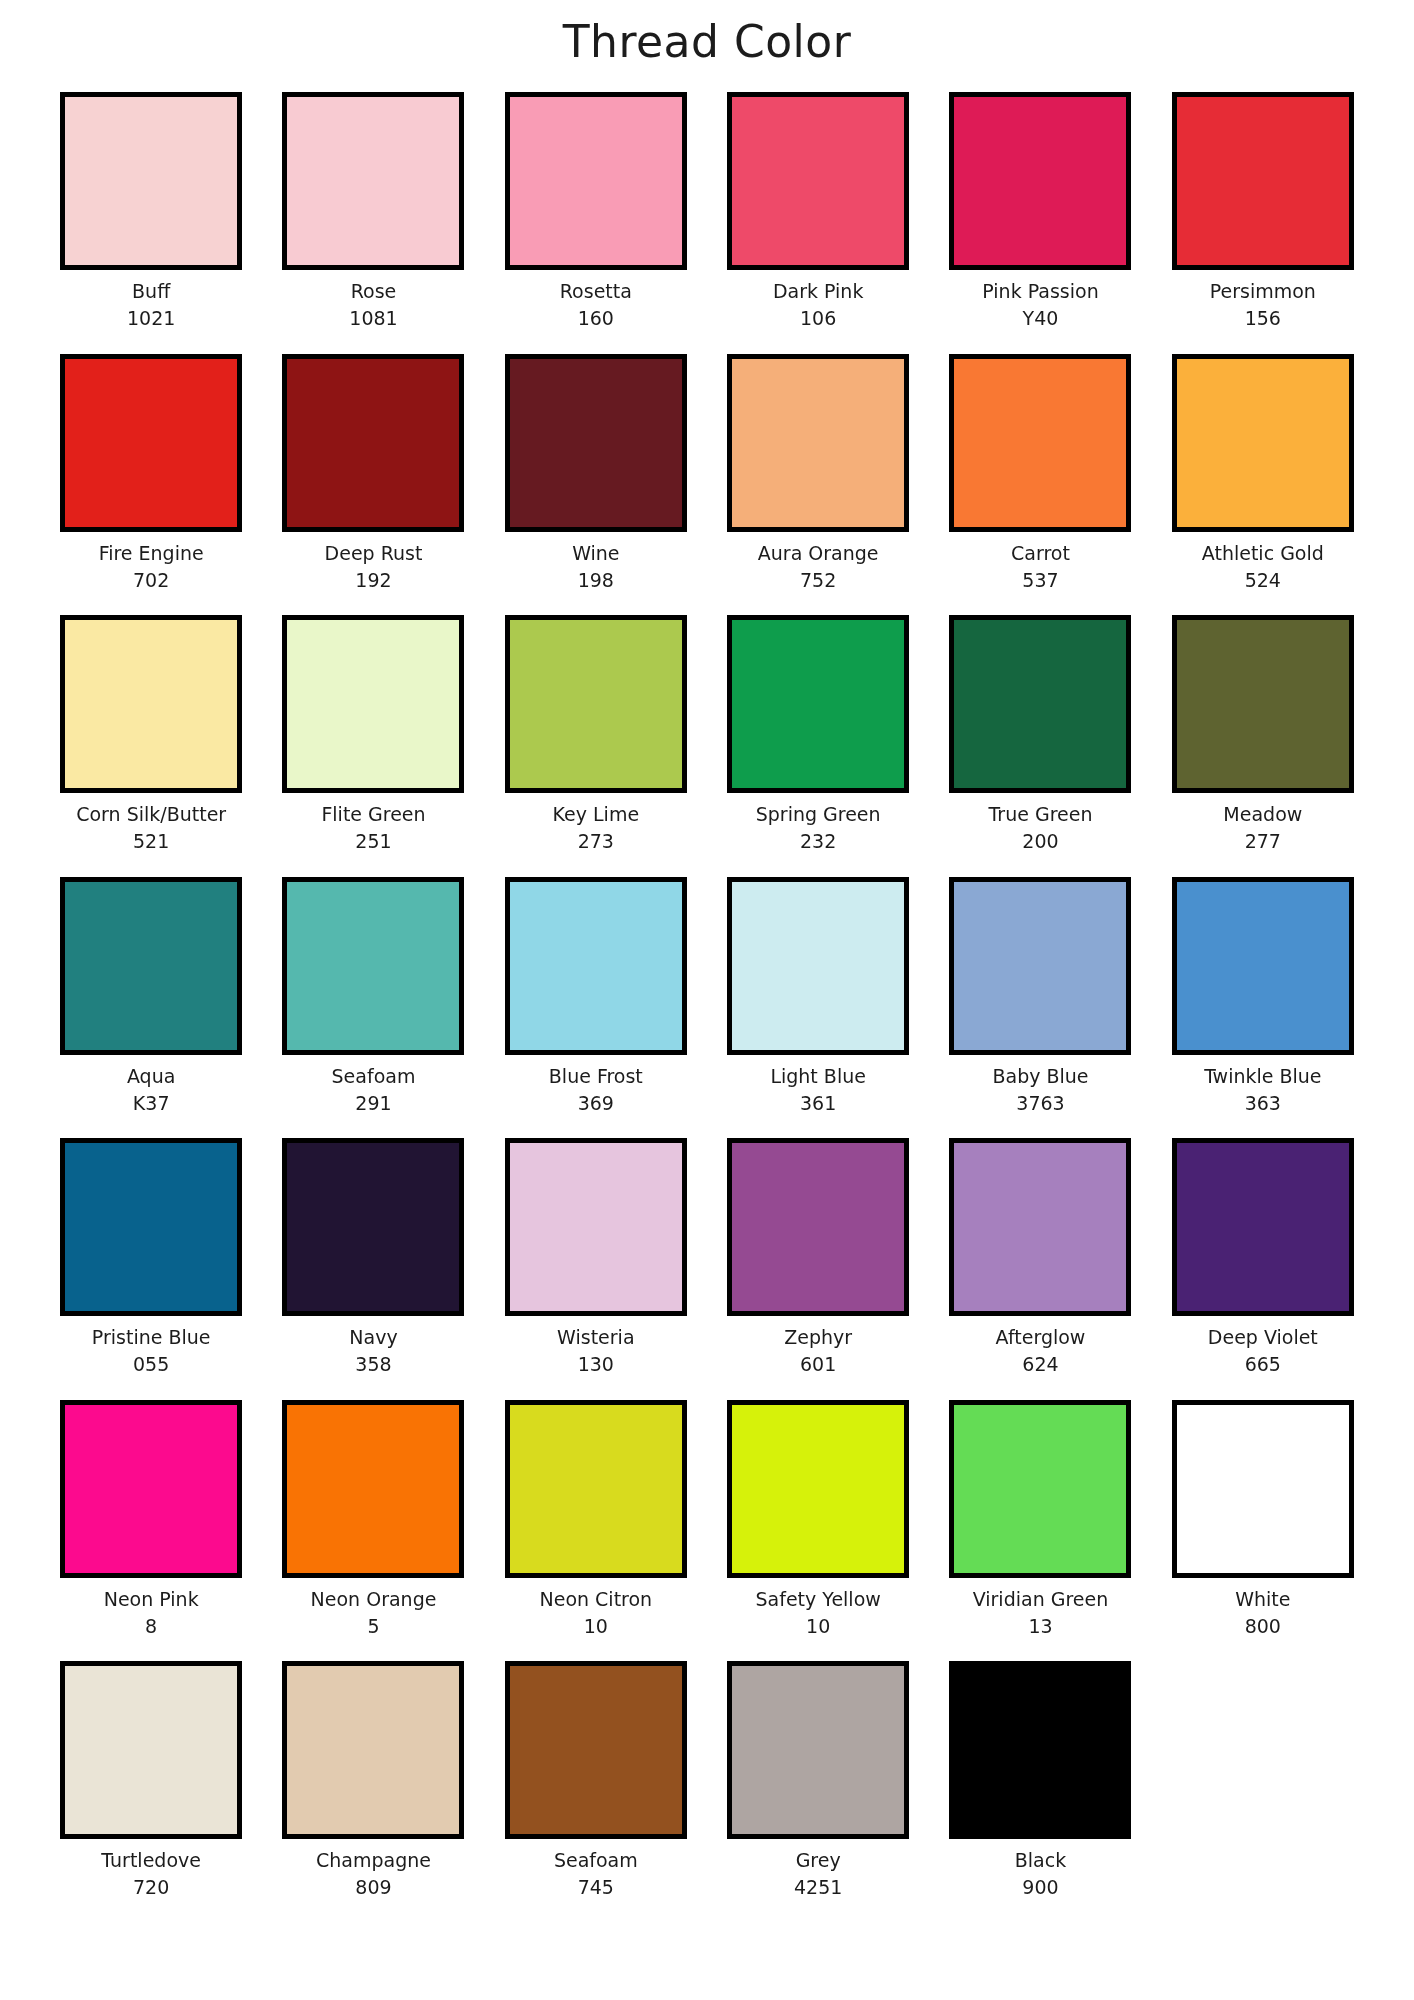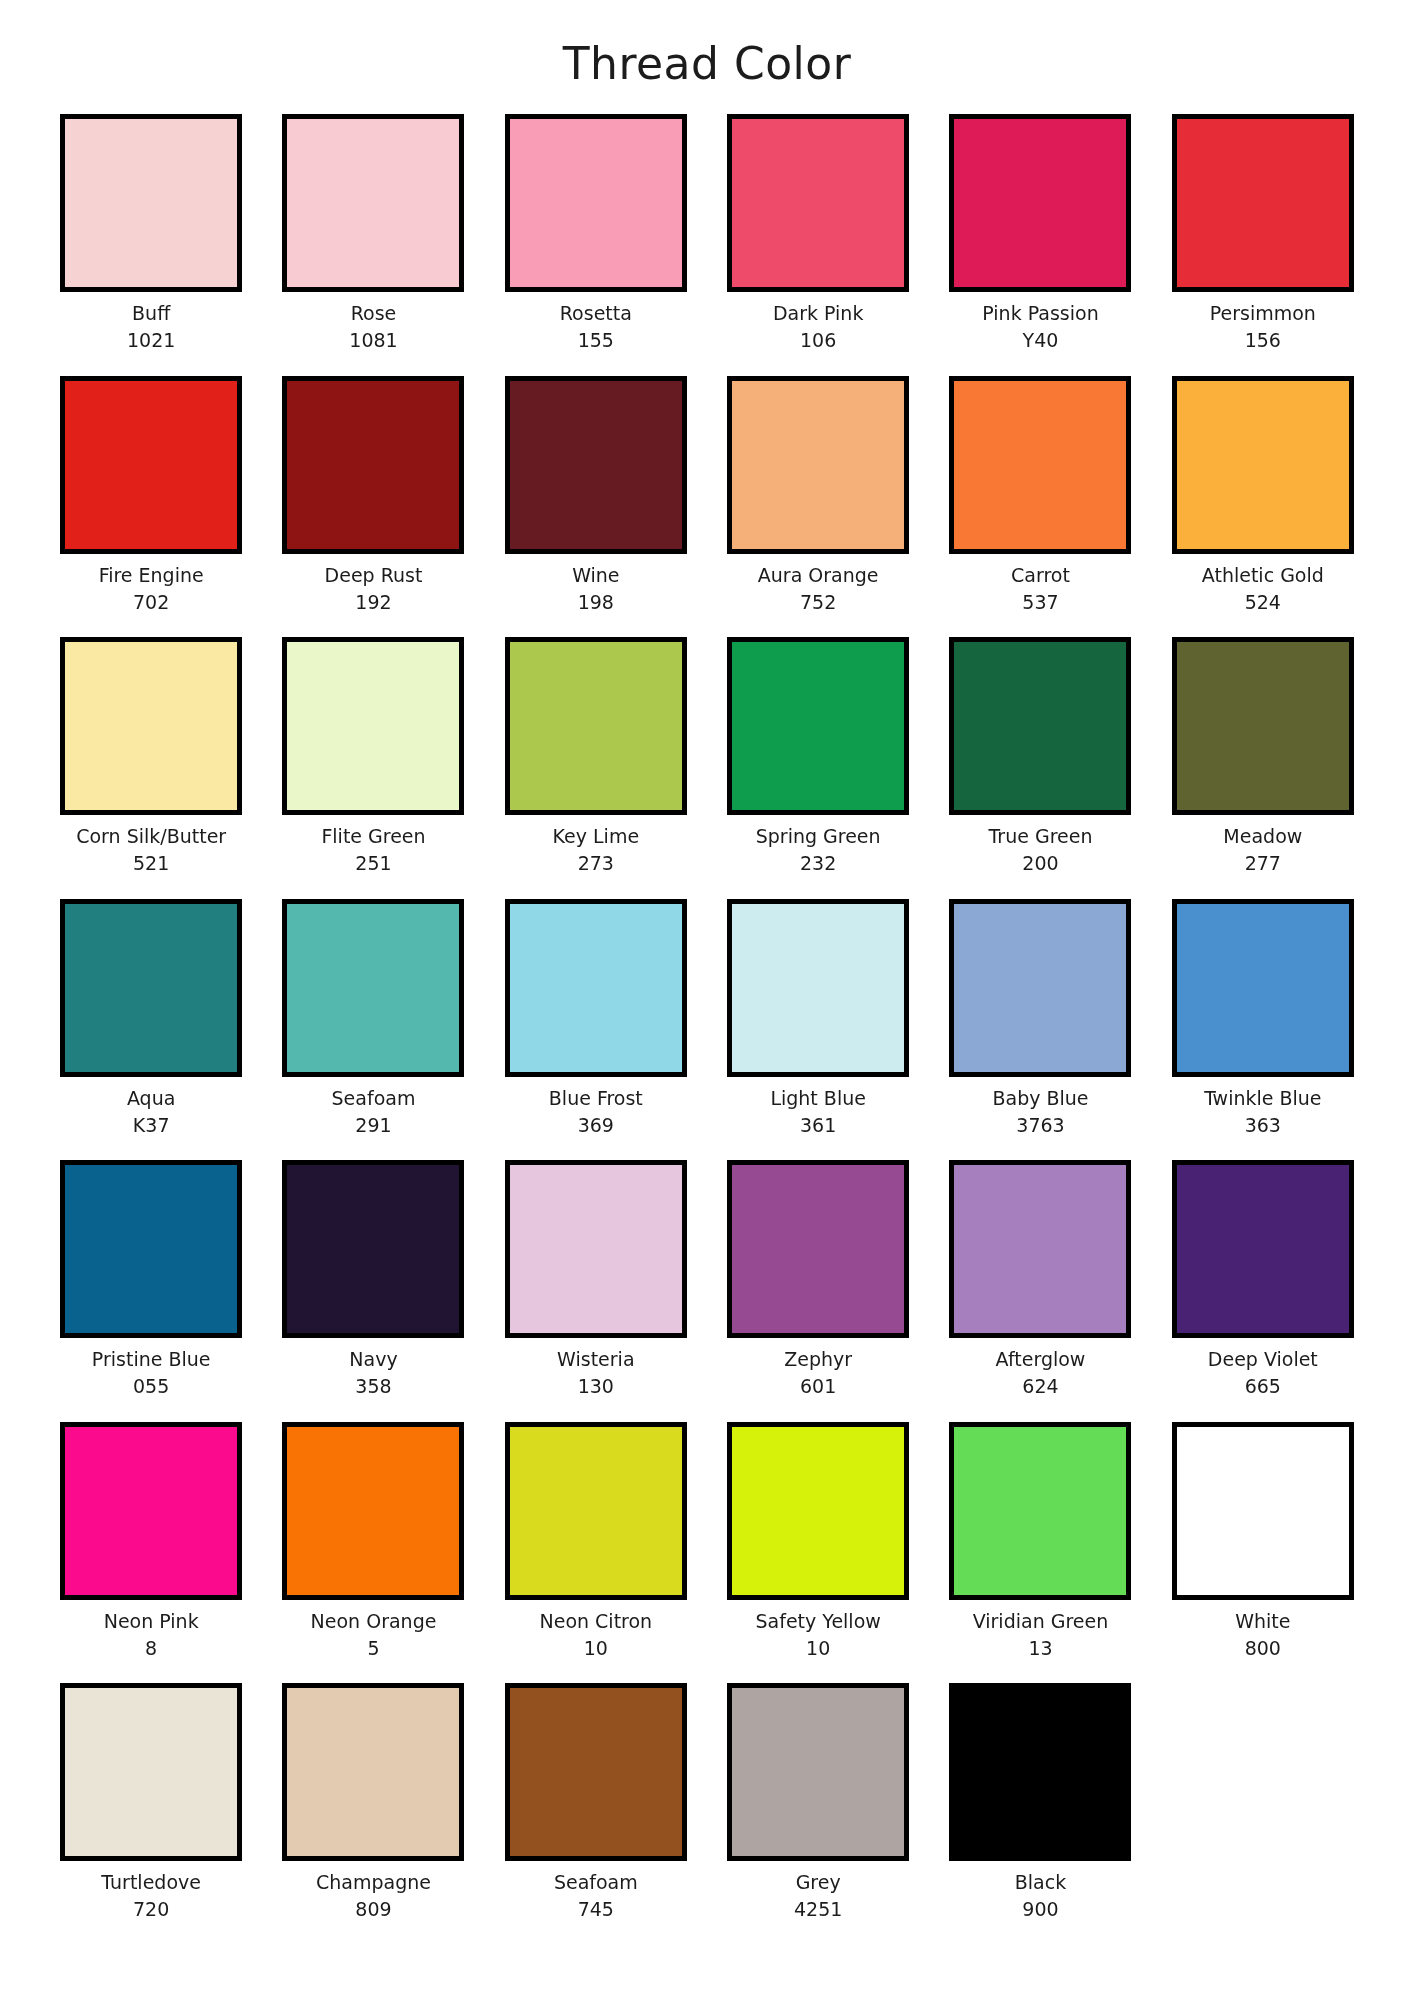--- a/index.html
+++ b/index.html
@@ -23,21 +23,21 @@
   }
 
   .page-title {
     text-align: center;
     font-family: "DejaVu Sans", sans-serif;
     font-weight: 400;
     font-size: 44px;
     line-height: 1;
     letter-spacing: 0.5px;
     color: #1c1c1c;
-    padding-top: 42px;
+    padding-top: 20px;
     margin: 0 0 28px 0;
   }
 
   .swatch-grid {
     display: grid;
     grid-template-columns: repeat(6, 1fr);
     column-gap: 0px;
     row-gap: 6px;
     padding: 0 52px;
     box-sizing: border-box;
@@ -91,21 +91,21 @@
         <div class="swatch-code">1021</div>
       </div>
       <div class="swatch-cell">
         <div class="swatch-chip" style="background: rgb(248, 203, 210);"></div>
         <div class="swatch-name">Rose</div>
         <div class="swatch-code">1081</div>
       </div>
       <div class="swatch-cell">
         <div class="swatch-chip" style="background: rgb(249, 156, 181);"></div>
         <div class="swatch-name">Rosetta</div>
-        <div class="swatch-code">155</div>
+        <div class="swatch-code">160</div>
       </div>
       <div class="swatch-cell">
         <div class="swatch-chip" style="background: rgb(238, 74, 105);"></div>
         <div class="swatch-name">Dark Pink</div>
         <div class="swatch-code">106</div>
       </div>
       <div class="swatch-cell">
         <div class="swatch-chip" style="background: rgb(222, 27, 86);"></div>
         <div class="swatch-name">Pink Passion</div>
         <div class="swatch-code">Y40</div>

